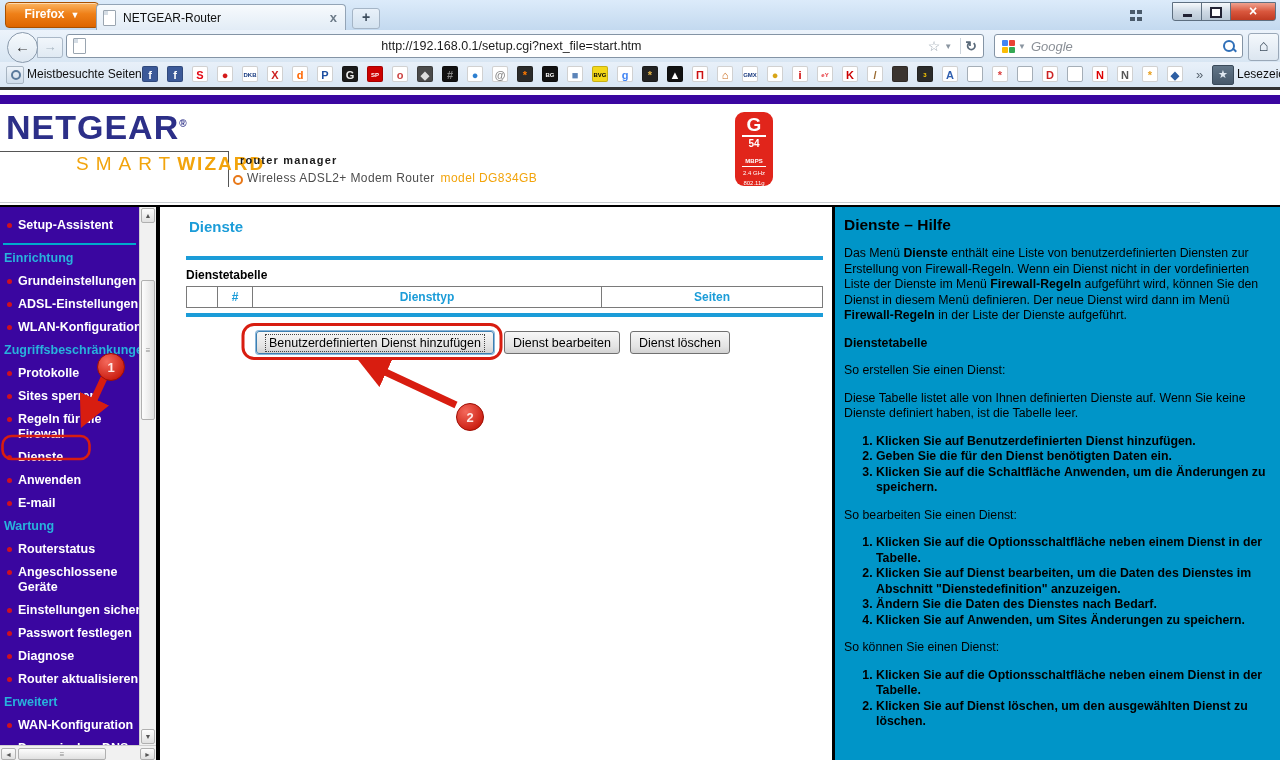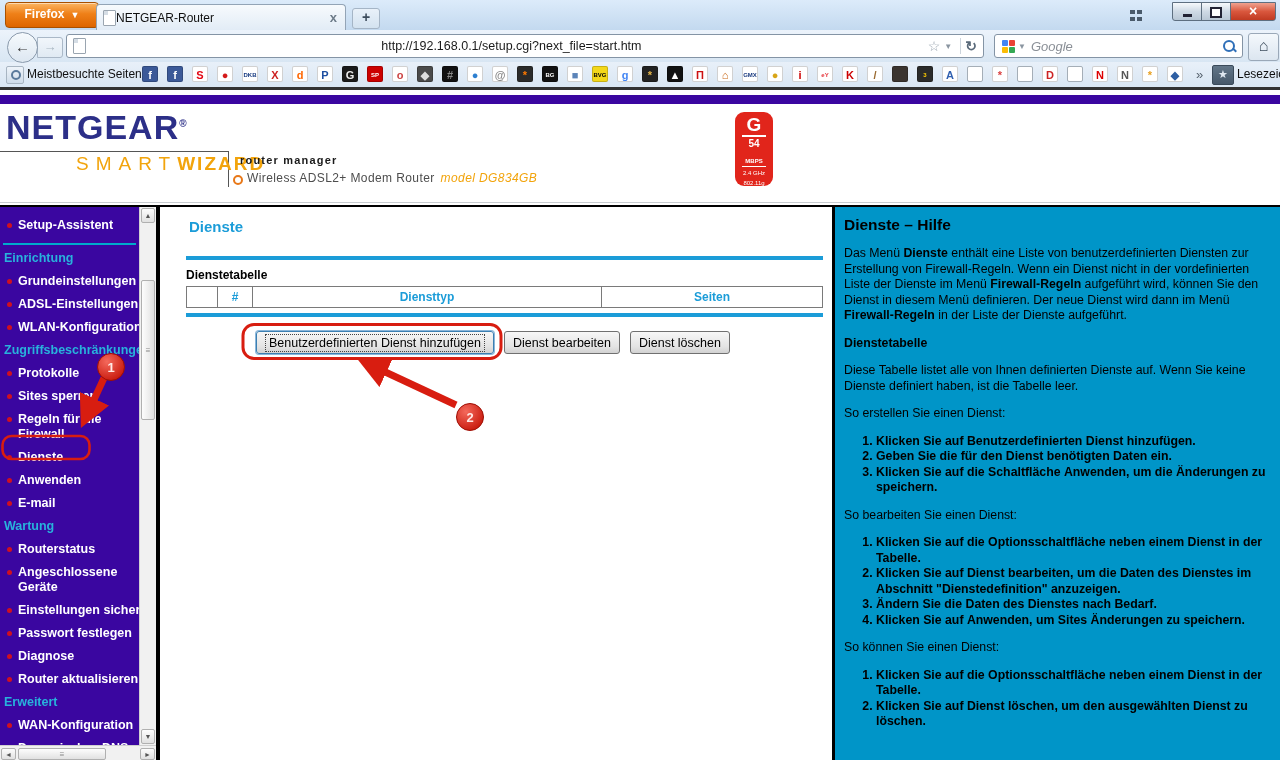--- a/index.html
+++ b/index.html
@@ -16,21 +16,21 @@
     text-align:center;line-height:22px;box-shadow:inset 0 1px 0 rgba(255,255,255,.5);}
   #ff-btn .caret{font-size:9px;margin-left:6px;}
   #tab{left:96px;top:4px;width:250px;height:26px;
     background:linear-gradient(#f7fafd,#e2ecf6);
     border:1px solid #93a4b6;border-bottom:none;border-radius:4px 4px 0 0;
     display:flex;align-items:center;padding:0 6px;box-sizing:border-box;}
   .pageicon{width:11px;height:14px;background:#fff;border:1px solid #9aa5b0;
     border-radius:1px;position:relative;flex:0 0 auto;}
   .pageicon::after{content:"";position:absolute;left:0;top:0;width:4px;height:4px;
     background:#d5dde5;}
-  #tab .t-title{font-size:12px;color:#101010;flex:1;
+  #tab .t-title{font-size:12px;color:#101010;margin-left:7px;flex:1;
     white-space:nowrap;overflow:hidden;}
   #tab .t-close{color:#6d7b89;font-size:13px;font-weight:bold;padding:0 2px;}
   #newtab-btn{left:352px;top:8px;width:26px;height:19px;border-radius:3px;
     background:linear-gradient(#e9f1f9,#d3e2f0);border:1px solid #a5b5c6;
     color:#3c4c5c;font-size:14px;font-weight:bold;text-align:center;line-height:17px;}
   #panorama{left:1130px;top:10px;width:14px;height:12px;display:grid;
     grid-template-columns:5px 5px;grid-gap:2px;}
   #panorama span{width:5px;height:4px;background:#4a5a6a;}
   .win-btn{top:2px;height:19px;border:1px solid #5e6f80;box-sizing:border-box;
     background:linear-gradient(#f6f9fc,#cfdae5 50%,#b9c7d5);text-align:center;}
@@ -99,21 +99,21 @@
   #header{left:0;top:104px;width:1200px;height:99px;background:#fff;border-bottom:1px solid #c8ccd0;box-sizing:border-box;}
   #logo{left:6px;top:4px;font-size:34px;font-weight:bold;letter-spacing:1px;color:var(--netgear_blue);}
   #logo sup{font-size:10px;}
   #logo-hline{left:0;top:47px;width:229px;height:1px;background:#555;}
   #logo-vline{left:228px;top:47px;width:1px;height:36px;background:#555;}
   #smartwizard{left:76px;top:49px;font-size:19px;color:var(--netgear_orange);letter-spacing:7px;}
   #smartwizard b{letter-spacing:2px;}
   #rm-label{left:240px;top:50px;font-size:11px;font-weight:bold;color:#1a1a1a;letter-spacing:1.2px;}
   #rm-bullet{left:233px;top:71px;width:6px;height:6px;border:2px solid #e87818;border-radius:50%;}
   #subtitle{left:247px;top:67px;font-size:12px;color:#4d4d4d;letter-spacing:.4px;}
-  #subtitle .model{color:var(--netgear_orange);margin-left:6px;font-style:italic;}
+  #subtitle .model{color:var(--netgear_orange);margin-left:6px;}
   #gbadge{left:735px;top:8px;width:38px;height:74px;background:var(--badge_red);
     border-radius:9px;color:#fff;text-align:center;padding-top:3px;box-sizing:border-box;}
   #gbadge .g{font-size:19px;font-weight:bold;line-height:20px;border-bottom:2px solid #fff;
     display:inline-block;padding:0 5px;}
   #gbadge .speed{font-size:10px;font-weight:bold;line-height:11px;margin-top:1px;}
   #gbadge .unit{font-size:6px;font-weight:bold;line-height:7px;border-bottom:1px solid #fff;
     display:inline-block;padding:0 3px 1px;}
   #gbadge .freq,#gbadge .std{font-size:6px;line-height:8px;margin-top:2px;}
 
   
@@ -400,22 +400,22 @@
       <button class="gbtn">Dienst löschen</button>
     </div>
 </div>
 <div class="abs" id="frame-div2"></div>
 
 <div class="abs" id="help">
   <div id="help-title">Dienste – Hilfe</div>
   <div id="help-body">
       <div class="help-p"><span>Das Menü </span><b>Dienste</b><span> enthält eine Liste von benutzerdefinierten Diensten zur Erstellung von Firewall-Regeln. Wenn ein Dienst nicht in der vordefinierten Liste der Dienste im Menü </span><b>Firewall-Regeln</b><span> aufgeführt wird, können Sie den Dienst in diesem Menü definieren. Der neue Dienst wird dann im Menü </span><b>Firewall-Regeln</b><span> in der Liste der Dienste aufgeführt.</span></div>
       <div class="help-h"><b>Dienstetabelle</b></div>
+      <div class="help-p"><span>So erstellen Sie einen Dienst:</span></div>
       <div class="help-p"><span>Diese Tabelle listet alle von Ihnen definierten Dienste auf. Wenn Sie keine Dienste definiert haben, ist die Tabelle leer.</span></div>
-      <div class="help-p"><span>So erstellen Sie einen Dienst:</span></div>
       <ol>
         <li><span>Klicken Sie auf </span><b>Benutzerdefinierten Dienst hinzufügen</b><span>.</span></li>
         <li><span>Geben Sie die für den Dienst benötigten Daten ein.</span></li>
         <li><span>Klicken Sie auf die Schaltfläche </span><b>Anwenden</b><span>, um die Änderungen zu speichern.</span></li>
       </ol>
       <div class="help-p"><span>So bearbeiten Sie einen Dienst:</span></div>
       <ol>
         <li><span>Klicken Sie auf die Optionsschaltfläche neben einem Dienst in der Tabelle.</span></li>
         <li><span>Klicken Sie auf </span><b>Dienst bearbeiten</b><span>, um die Daten des Dienstes im Abschnitt "Dienstedefinition" anzuzeigen.</span></li>
         <li><span>Ändern Sie die Daten des Dienstes nach Bedarf.</span></li>

